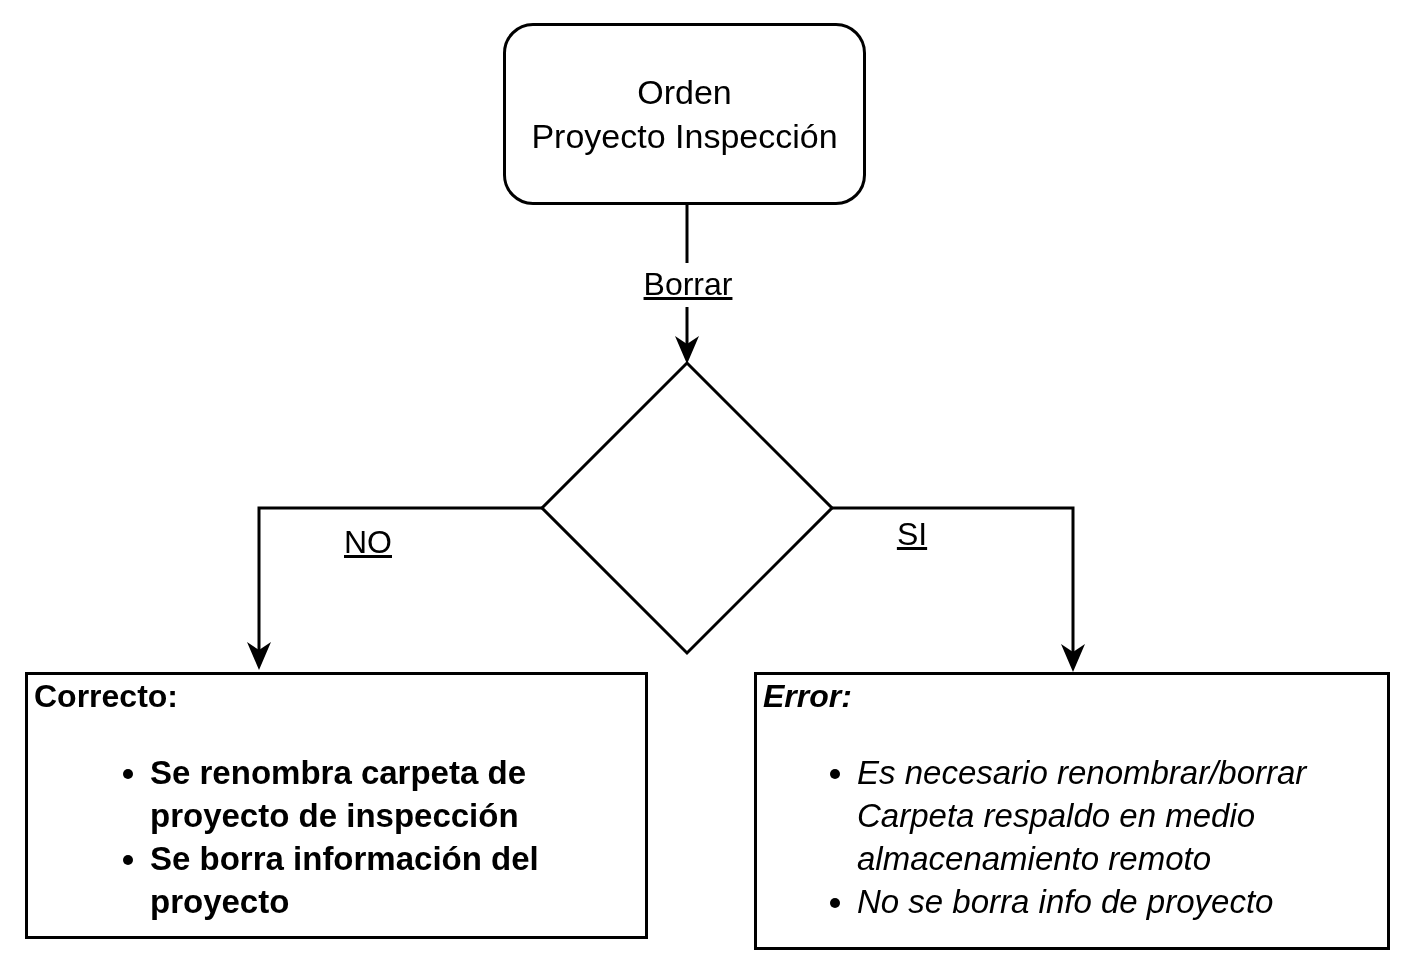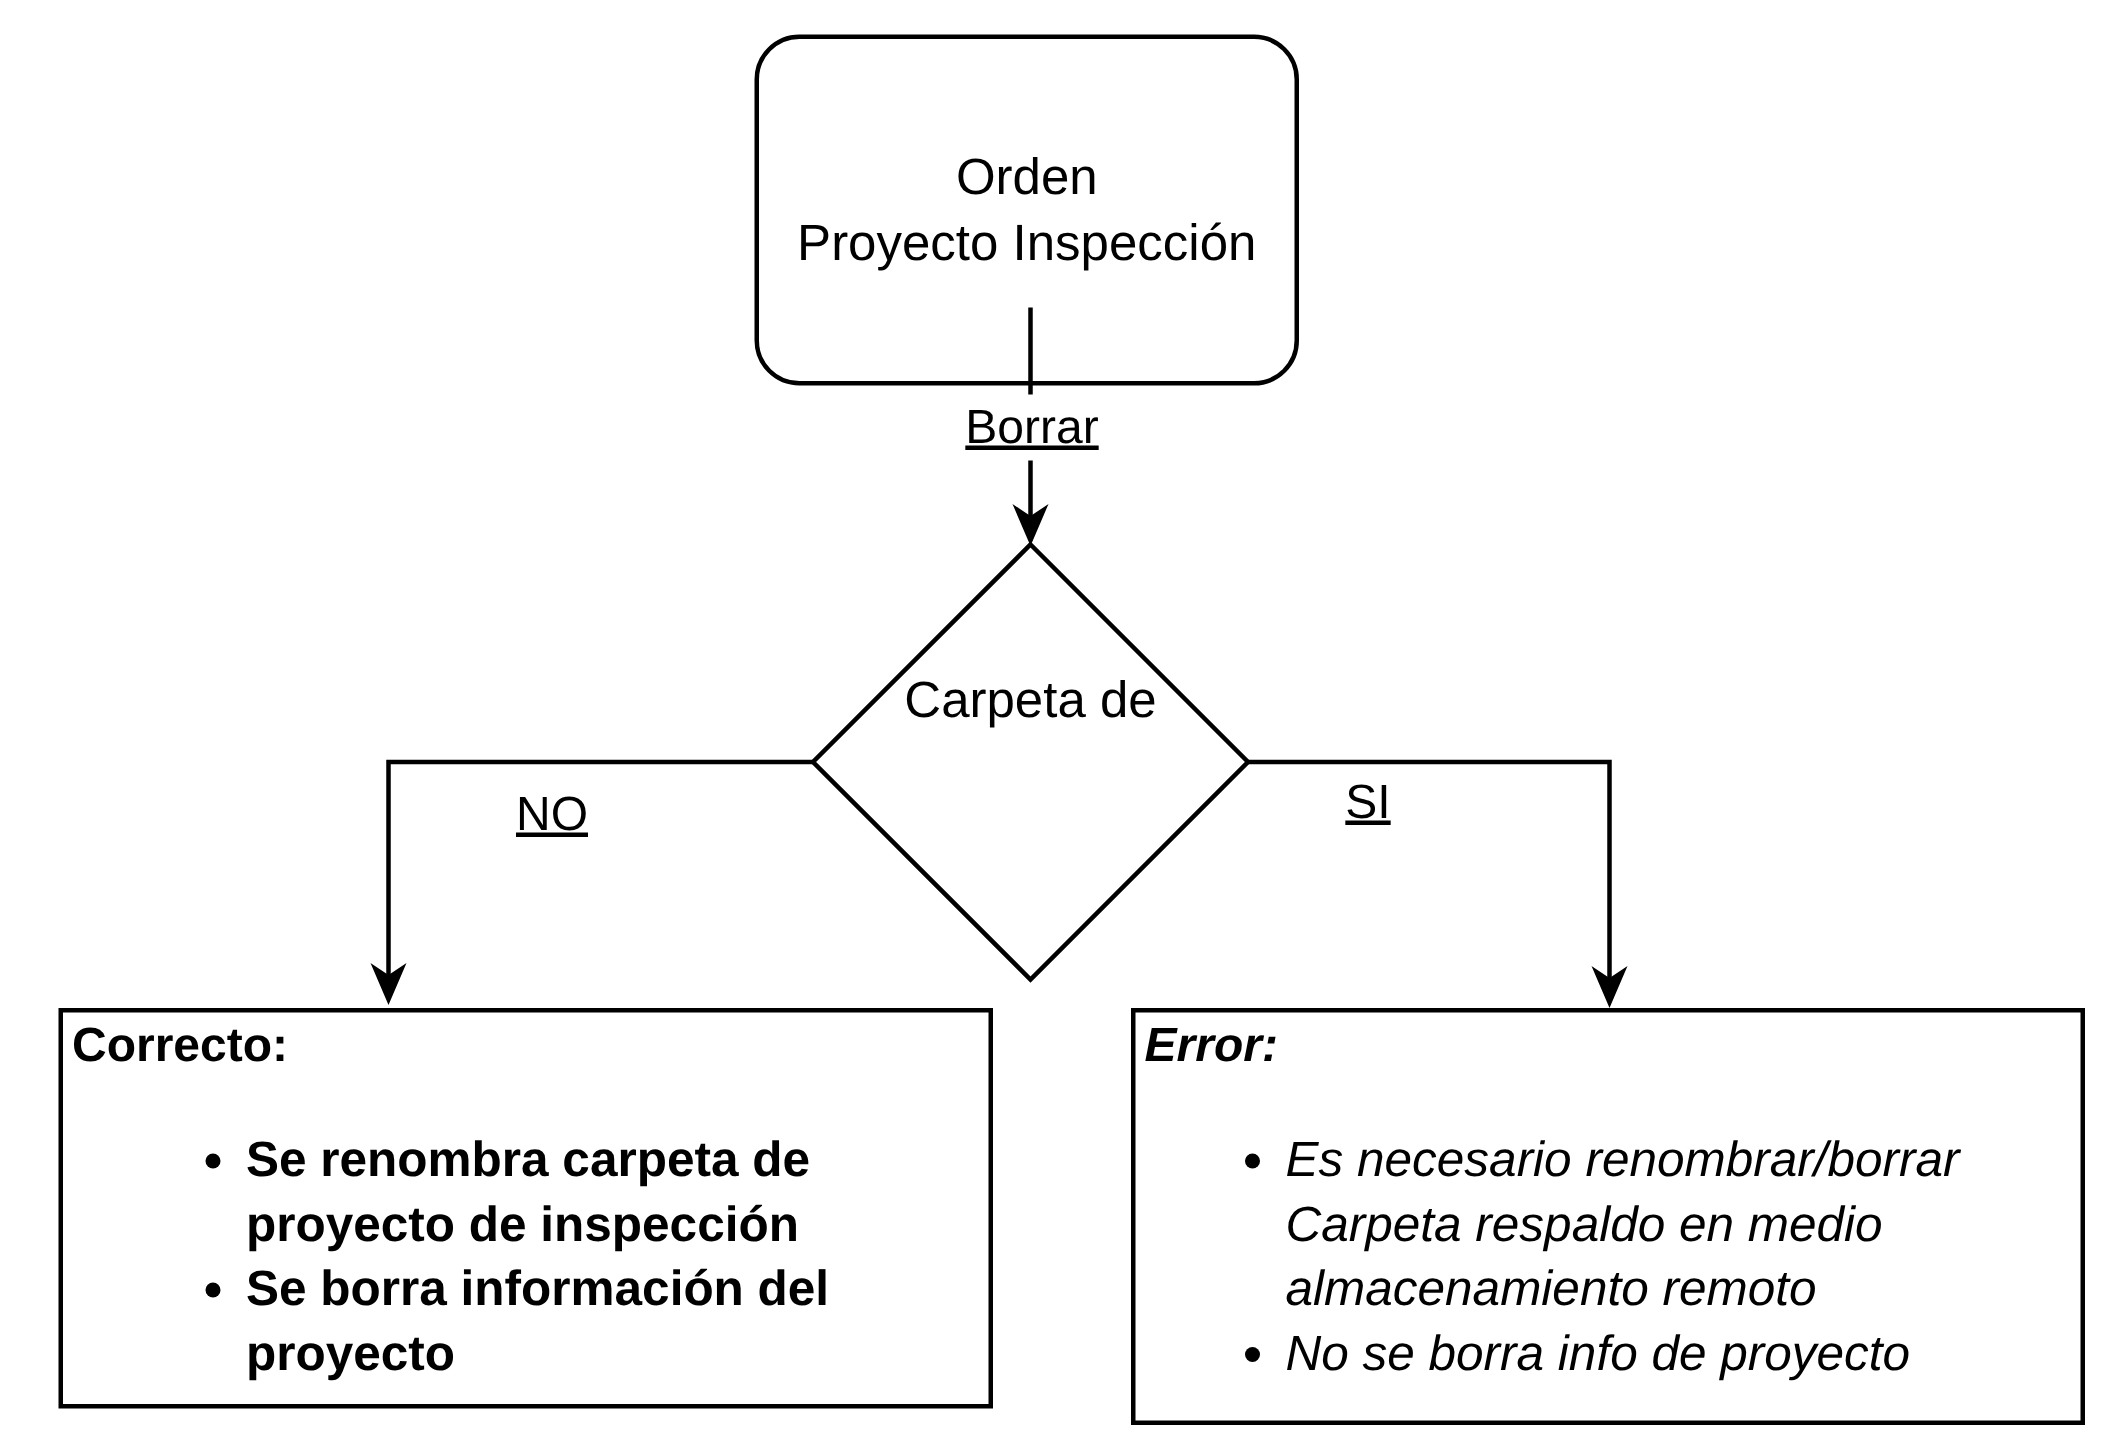--- a/index.html
+++ b/index.html
@@ -21,21 +21,21 @@
     left: 0;
     top: 0;
     width: 1416px;
     height: 960px;
   }
   .start-node {
     position: absolute;
     left: 503px;
     top: 23px;
     width: 363px;
-    height: 234px;
+    height: 182px;
     border: 3px solid #000000;
     border-radius: 30px;
     box-sizing: border-box;
     display: flex;
     flex-direction: column;
     align-items: center;
     justify-content: center;
     font-size: 34px;
     line-height: 44px;
     text-align: center;
@@ -62,21 +62,21 @@
     font-size: 34px;
     line-height: 43px;
   }
   .outcome-box {
     position: absolute;
     top: 672px;
     border: 3px solid #000000;
     box-sizing: border-box;
     background: #ffffff;
   }
-  .outcome-box.left  { left: 25px;  width: 623px; height: 267px; margin-left: 14px; }
+  .outcome-box.left  { left: 25px;  width: 623px; height: 267px; }
   .outcome-box.right { left: 754px; width: 636px; height: 278px; font-style: italic; }
   .box-title {
     font-size: 32px;
     font-weight: bold;
     line-height: 38px;
     margin: 2px 0 0 6px;
   }
   .outcome-box ul {
     margin: 36px 0 0 0;
     font-size: 33px;
@@ -109,21 +109,20 @@
   </svg>
 
   <div class="start-node">
     <div>Orden</div>
     <div>Proyecto Inspección</div>
   </div>
 
   <div class="edge-label borrar">Borrar</div>
 
   <div class="decision-label">
-    <div>Carpeta de</div>
   </div>
 
   <div class="edge-label no">NO</div>
 
   <div class="edge-label si">SI</div>
 
   <div class="outcome-box left">
     <div class="box-title">Correcto:</div>
     <ul>
       <li>Se renombra carpeta de proyecto de inspección</li>

